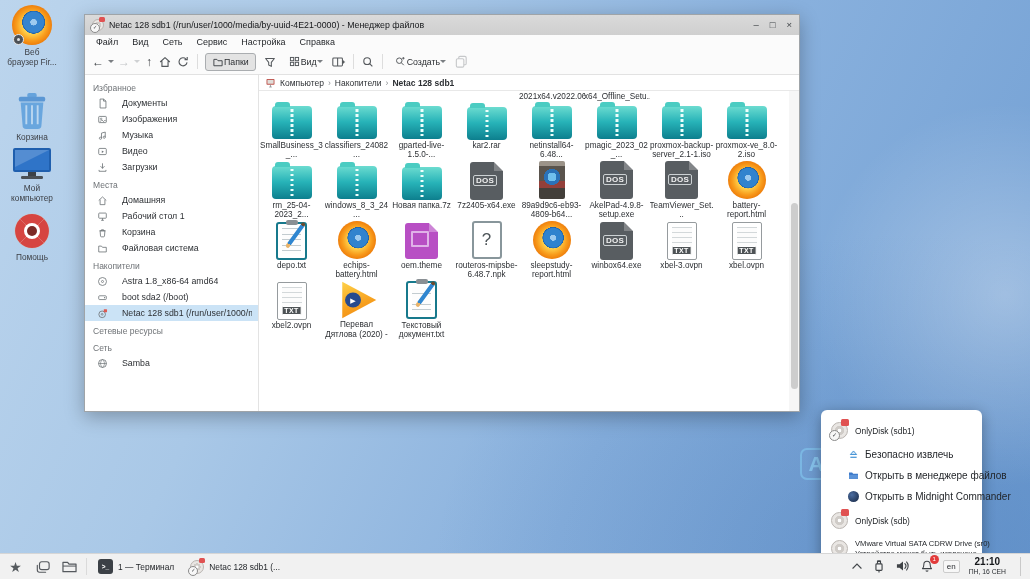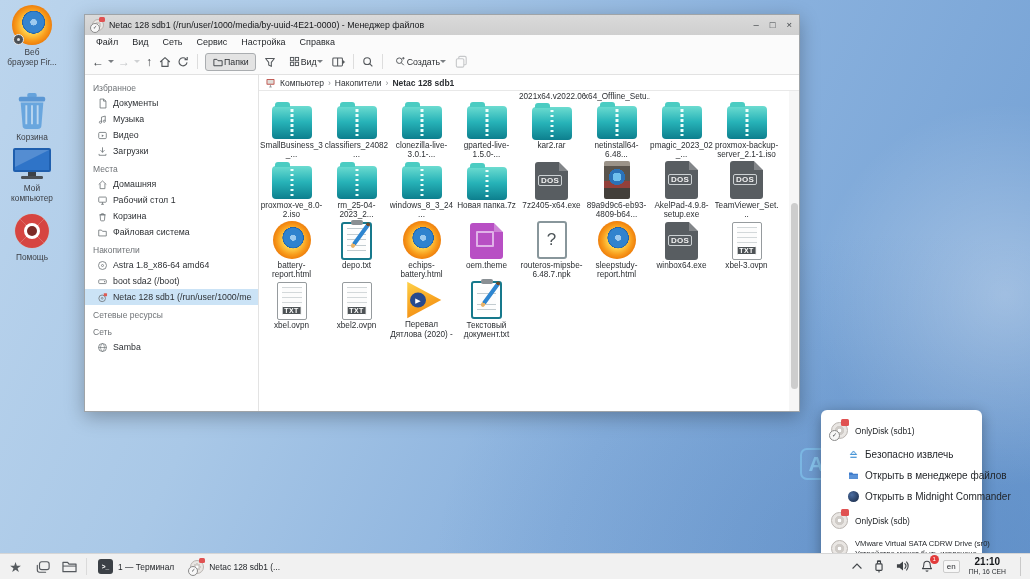--- a/index.html
+++ b/index.html
@@ -52,21 +52,21 @@
   .tbtn{display:flex;align-items:center;padding:2px 4px;border-radius:3px;}
   .tbtn.pressed{border:1px solid #aaadb0;background:#e3e3e3;padding:2px 6px;}
   .tbtn-label{font-size:8.8px;color:#2b2e32;}
   .ticon{display:block;}
 
   .main{flex:1;display:flex;min-height:0;}
 
   
   .sidebar{width:174px;border-right:1px solid #e3e3e3;padding-top:3px;overflow:hidden;flex:0 0 auto;background:#fff;}
   .side-header{color:#6e7276;font-size:8.5px;padding:5px 8px 2px;}
-  .side-item{display:flex;align-items:center;gap:5px;padding:2.5px 6px 2.5px 12px;color:#2d3034;}
+  .side-item{display:flex;align-items:center;gap:14px;padding:2.5px 6px 2.5px 12px;color:#2d3034;}
   .side-item.selected{background:#cbe3f6;}
   .side-label{white-space:nowrap;overflow:hidden;font-size:8.8px;}
   .sicon{width:11px;height:11px;flex:0 0 auto;}
 
   
   .content{flex:1;display:flex;flex-direction:column;min-width:0;}
   .breadcrumb{flex:0 0 16px;display:flex;align-items:center;gap:4px;padding:0 6px;
     border-bottom:1px solid #e8e8e8;font-size:8.5px;color:#2d3034;}
   .bsep{color:#8a8e92;}
   .crumb-last{font-weight:bold;}
@@ -391,20 +391,26 @@
         <div class="side-header">Избранное</div>
         <div>
 
             <div class="side-item">
               <svg class="sicon" viewBox="0 0 16 16">
                 <use href="#i-doc"></use>
               </svg>
               <span class="side-label">Документы</span>
             </div>
 
+            <div class="side-item">
+              <svg class="sicon" viewBox="0 0 16 16">
+                <use href="#i-img"></use>
+              </svg>
+              <span class="side-label">Изображения</span>
+            </div>
 
             <div class="side-item">
               <svg class="sicon" viewBox="0 0 16 16">
                 <use href="#i-music"></use>
               </svg>
               <span class="side-label">Музыка</span>
             </div>
 
             <div class="side-item">
               <svg class="sicon" viewBox="0 0 16 16">
@@ -514,26 +520,20 @@
                 <div class="file-label">SmallBusiness_3_...</div>
               </div>
 
               <div class="file-item">
                 <div class="file-icon-box">
                   <div class="ficon archive"></div>
                 </div>
                 <div class="file-label">classifiers_24082...</div>
               </div>
 
-              <div class="file-item">
-                <div class="file-icon-box">
-                  <div class="ficon archive"></div>
-                </div>
-                <div class="file-label">clonezilla-live-3.0.1-...</div>
-              </div>
 
               <div class="file-item">
                 <div class="file-icon-box">
                   <div class="ficon archive"></div>
                 </div>
                 <div class="file-label">gparted-live-1.5.0-...</div>
               </div>
 
               <div class="file-item">
                 <div class="file-icon-box">

